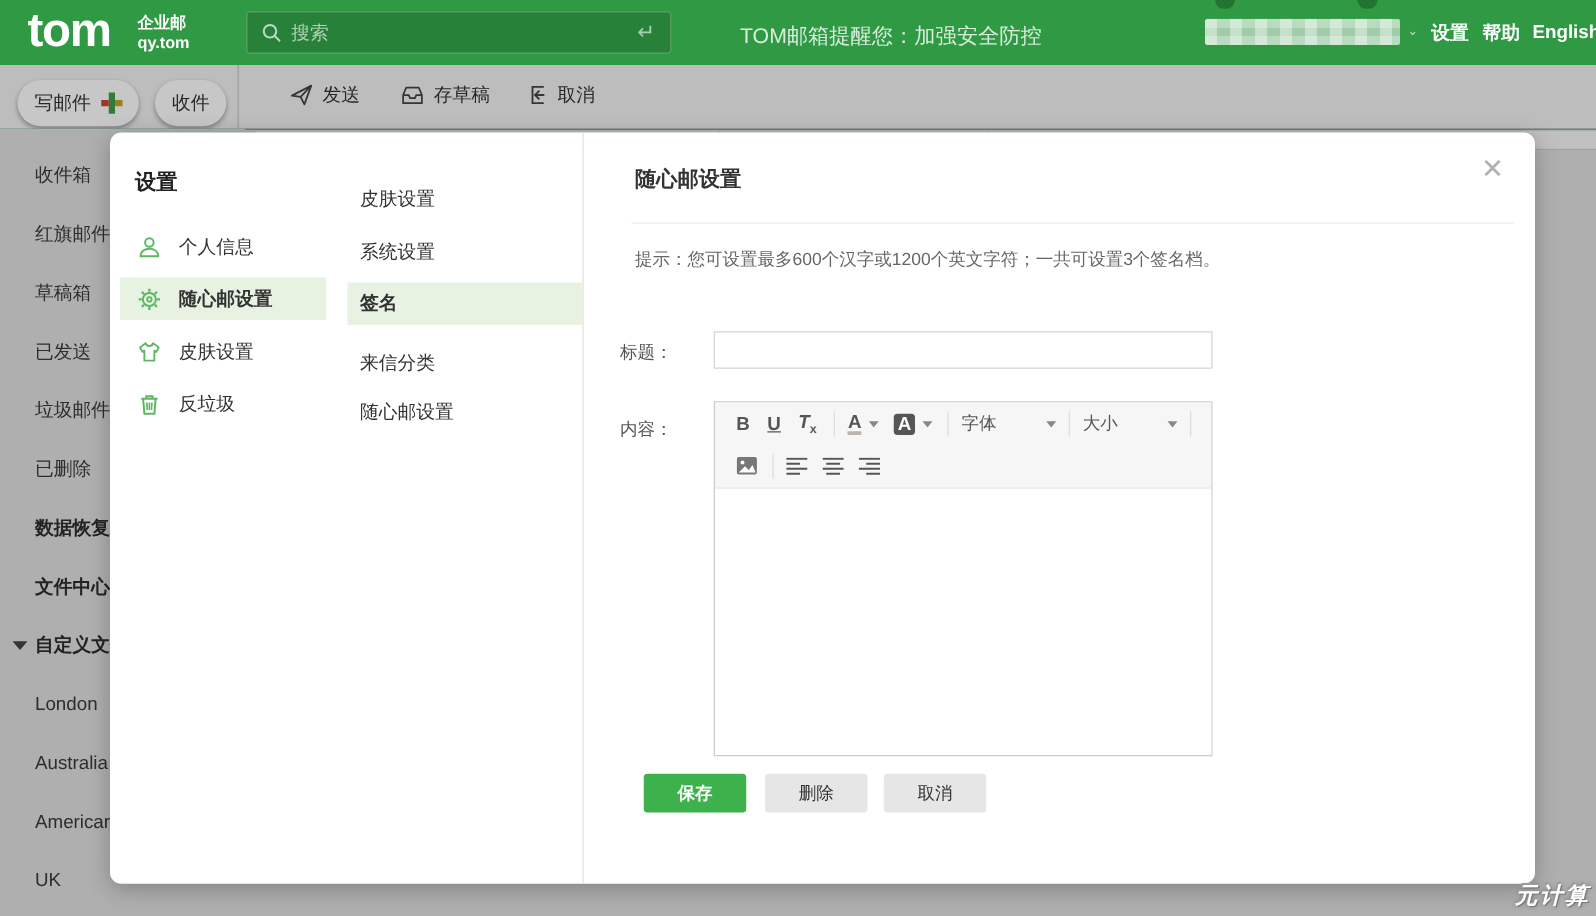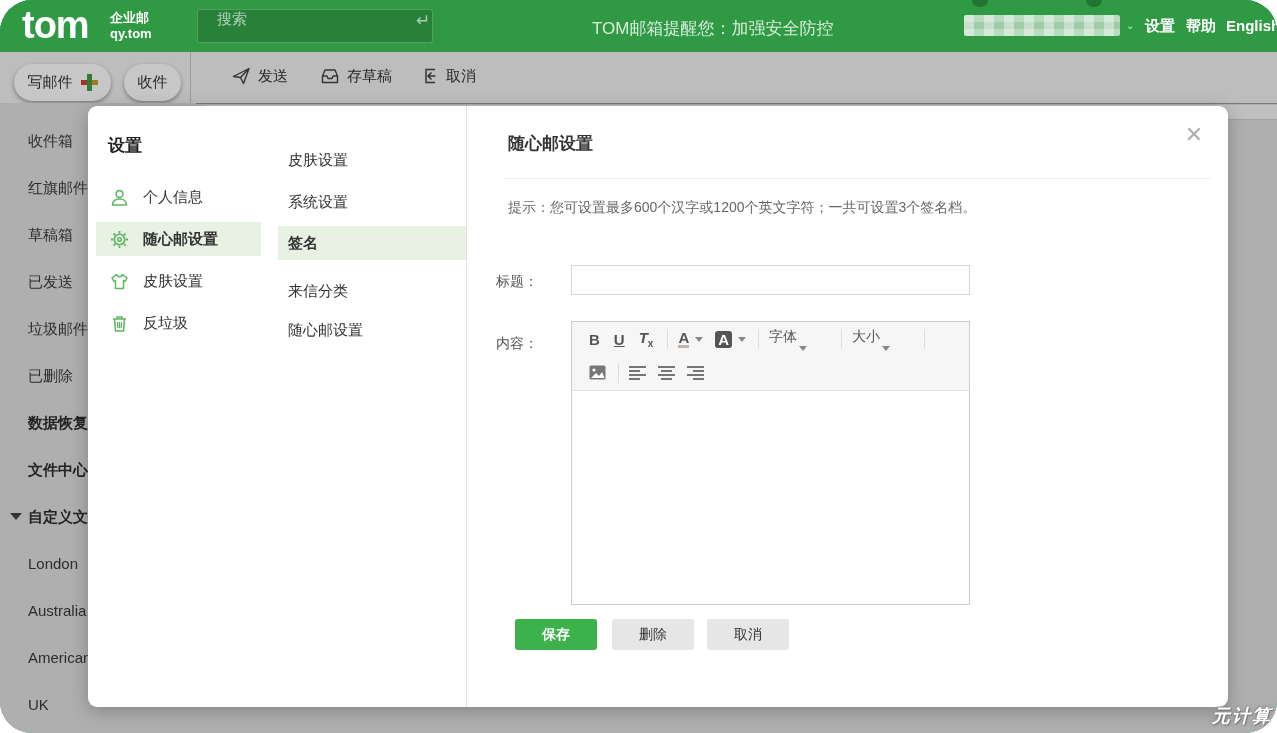--- a/index.html
+++ b/index.html
@@ -1,24 +1,24 @@
 <!DOCTYPE html>
 <html><head>
 <meta charset="utf-8">
 <style>
   * { margin:0; padding:0; box-sizing:border-box; }
   body { font-family:"Liberation Sans","DejaVu Sans",sans-serif; }
-  #screen { position:relative; width:1277px; height:733px; overflow:hidden; background:#0f766e;border-radius:32px; }
+  #screen { position:relative; width:1277px; height:733px; overflow:hidden; background:#0f766e; }
 
   
   .header { position:absolute; top:0; left:0; right:0; height:52px; background:#2f9a43; z-index:30; }
   .logo { position:absolute; left:22px; top:4px; color:#fff; font-size:38px; font-weight:bold; letter-spacing:-1px; }
   .brand { position:absolute; left:110px; top:10px; color:#fff; font-size:13px; font-weight:bold; line-height:16px; }
-  .search { position:absolute; left:197px; top:9px; width:236px; height:34px; background:rgba(0,0,0,0.16);
-            border:1px solid rgba(255,255,255,0.22); border-radius:3px; display:flex; align-items:flex-start; }
+  .search { position:absolute; left:197px; top:9px; width:340px; height:34px; background:rgba(0,0,0,0.16);
+            border:1px solid rgba(255,255,255,0.22); border-radius:3px; display:flex; align-items:center; }
   .search svg { margin-left:11px; }
   .search input { flex:1; background:transparent; border:none; outline:none; color:#e8f2e9; font-size:15px; margin-left:8px; }
   .search input::placeholder { color:rgba(255,255,255,0.62); }
   .enter-glyph { color:rgba(255,255,255,0.6); font-size:17px; margin-right:12px; }
   .notice { position:absolute; left:592px; top:17px; color:rgba(255,255,255,0.82); font-size:17px; }
   .mosaic { position:absolute; left:964px; top:15px; width:156px; height:21px; border-radius:2px;
             background:
               repeating-linear-gradient(90deg,rgba(255,255,255,.55) 0 10px,rgba(255,255,255,.25) 10px 20px),
               repeating-linear-gradient(0deg,rgba(190,220,195,.8) 0 7px,rgba(150,195,160,.8) 7px 14px);
             }
@@ -79,21 +79,21 @@
   .ed-btn { font-size:15px; color:#555; cursor:pointer; margin-right:14px; font-weight:bold; }
   .ed-btn.u { text-decoration:underline; }
   .ed-btn.tx { font-weight:bold; font-style:italic; }
   .ed-btn.tx sub { font-size:10px; font-style:normal; }
   .ed-sep { width:1px; height:20px; background:#ddd; margin:0 10px 0 0; }
   .color-a { display:flex; align-items:center; margin-right:12px; cursor:pointer; }
   .color-a .glyph { font-weight:bold; font-size:15px; color:#555; border-bottom:3px solid #bdb4ae; line-height:15px; }
   .color-a .glyph.bg { background:#555; color:#fff; border-bottom:none; border-radius:3px; padding:0 3px; line-height:17px; }
   .caret { width:0; height:0; border-left:4px solid transparent; border-right:4px solid transparent;
            border-top:5px solid #888; margin-left:6px; }
-  .dd { display:flex; align-items:center; font-size:14px; color:#555; cursor:pointer; margin-right:10px;flex-direction:column; }
+  .dd { display:flex; align-items:center; font-size:14px; color:#555; cursor:pointer; margin-right:10px; }
   .dd .dd-label { width:62px; }
   .ed-ico { margin-right:12px; cursor:pointer; display:flex; align-items:center; }
   .ed-content { height:213px; background:#fff; }
 
   .btn { position:absolute; top:513px; width:82px; height:31px; border:none; border-radius:3px; font-size:14px; cursor:pointer;
          font-family:inherit; }
   .btn.save { left:427px; background:#3db24c; color:#fff; font-weight:bold; }
   .btn.gray { background:#e6e6e6; color:#333; }
 
   .watermark { position:absolute; right:5px; bottom:5px; z-index:40; color:#fff; font-size:18px; font-weight:bold;

